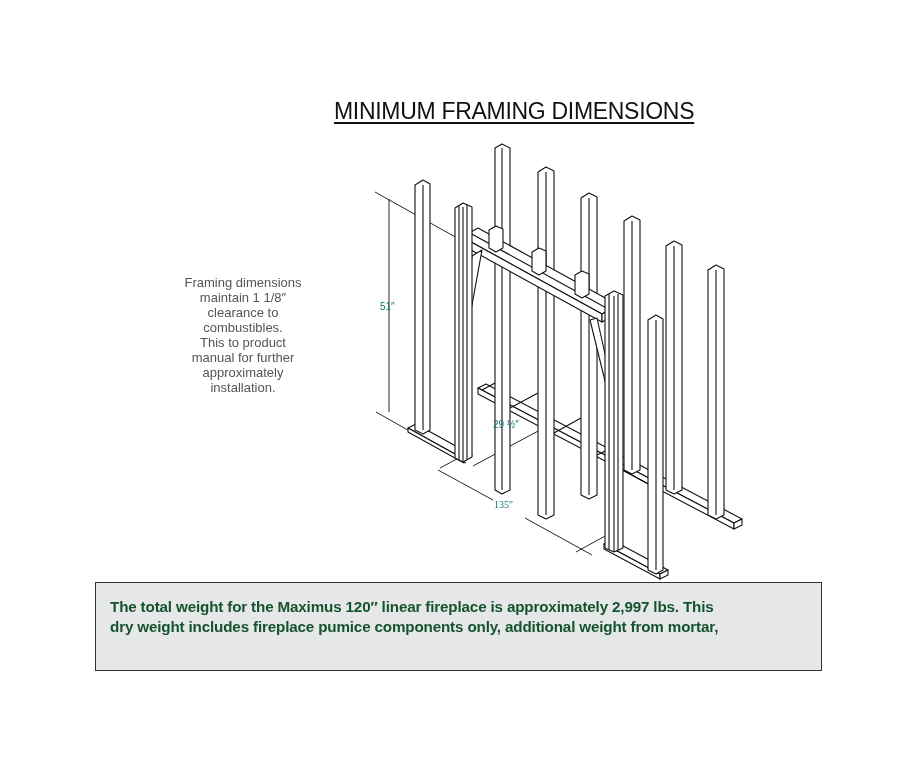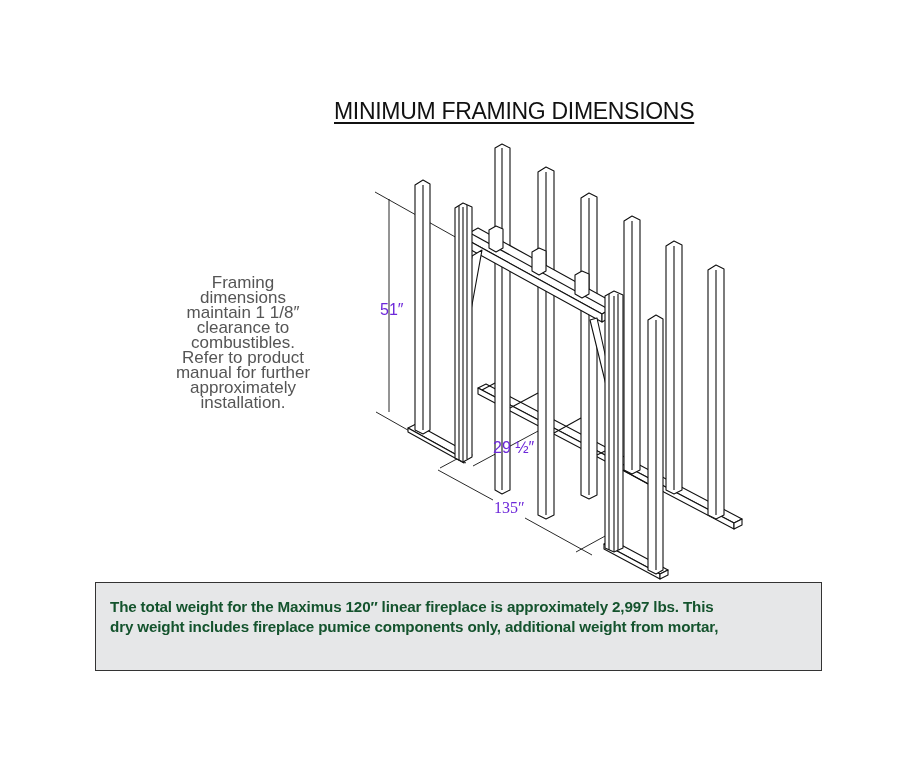--- a/index.html
+++ b/index.html
@@ -5,25 +5,25 @@
     html, body { margin: 0; padding: 0; background: #ffffff; }
     body { width: 923px; height: 768px; position: relative; overflow: hidden; font-family: "Liberation Sans", sans-serif; }
     .title {
       position: absolute; left: 334px; top: 98px; width: 420px;
       font-family: "Liberation Sans", sans-serif; font-weight: normal; font-size: 23px;
       color: #111; text-decoration: underline; text-decoration-thickness: 2px;
       text-underline-offset: 3px; letter-spacing: -0.3px; white-space: nowrap;
     }
     .note {
       position: absolute; left: 168px; top: 275px; width: 150px;
-      text-align: center; font-size: 17px; line-height: 15px; color: #555;
+      text-align: center; font-size: 13px; line-height: 15px; color: #555;
     }
     .note span { display: block; }
     .diagram { position: absolute; left: 0; top: 0; width: 923px; height: 768px; }
-    .dim { position: absolute; font-size: 16px; color: #6d28d9; white-space: nowrap; }
+    .dim { position: absolute; font-size: 10px; color: #0f766e; white-space: nowrap; }
     .weight-box {
       position: absolute; left: 95px; top: 582px; width: 727px; height: 89px;
       background: #e6e7e8; border: 1.5px solid #333; box-sizing: border-box;
       padding: 14px 16px 0 14px;
     }
     .weight-box p {
       margin: 0; font-family: "Liberation Sans", sans-serif; font-weight: bold;
       font-size: 15.2px; line-height: 20px; color: #14532d; letter-spacing: -0.15px;
     }
     .weight-box p span { display: block; white-space: nowrap; }
@@ -31,21 +31,21 @@
 </head>
 <body>
 
 <div class="title">MINIMUM FRAMING DIMENSIONS</div>
 
 <div class="note">
   <span>Framing dimensions</span>
   <span>maintain 1 1/8″</span>
   <span>clearance to</span>
   <span>combustibles.</span>
-  <span>Refer to  product</span>
+  <span>This to  product</span>
   <span>manual for further</span>
   <span>approximately</span>
   <span>installation.</span>
 </div>
 
 <svg class="diagram" viewBox="0 0 923 768" xmlns="http://www.w3.org/2000/svg">
   <g fill="#fff" stroke="#111" stroke-width="1.1" stroke-linejoin="round">
 
     <g stroke-width="0.9" fill="none">
       <line x1="375" y1="192" x2="466" y2="243"></line>
@@ -116,21 +116,21 @@
     </g>
 
     <line x1="482" y1="390" x2="495" y2="383" fill="none"></line>
     <line x1="510" y1="408" x2="538" y2="393" fill="none"></line>
     <line x1="554" y1="433" x2="581" y2="418" fill="none"></line>
     <line x1="597" y1="455" x2="605" y2="451" fill="none"></line>
   </g>
 </svg>
 
 <div class="dim" style="left:380px; top:301px;">51″</div>
-<div class="dim" style="left:493px; top:439px;">29 ½″</div>
+<div class="dim" style="left:493px; top:419px;">29 ½″</div>
 <div class="dim" style="left:494px; top:499px;font-family:Liberation Serif, serif;">135″</div>
 
 <div class="weight-box">
   <p>
     <span>The total weight for the Maximus 120″ linear fireplace is approximately  2,997 lbs. This</span>
     <span>dry weight includes fireplace pumice components only, additional weight from mortar,</span>
   </p>
 </div>
 
 </body></html>

